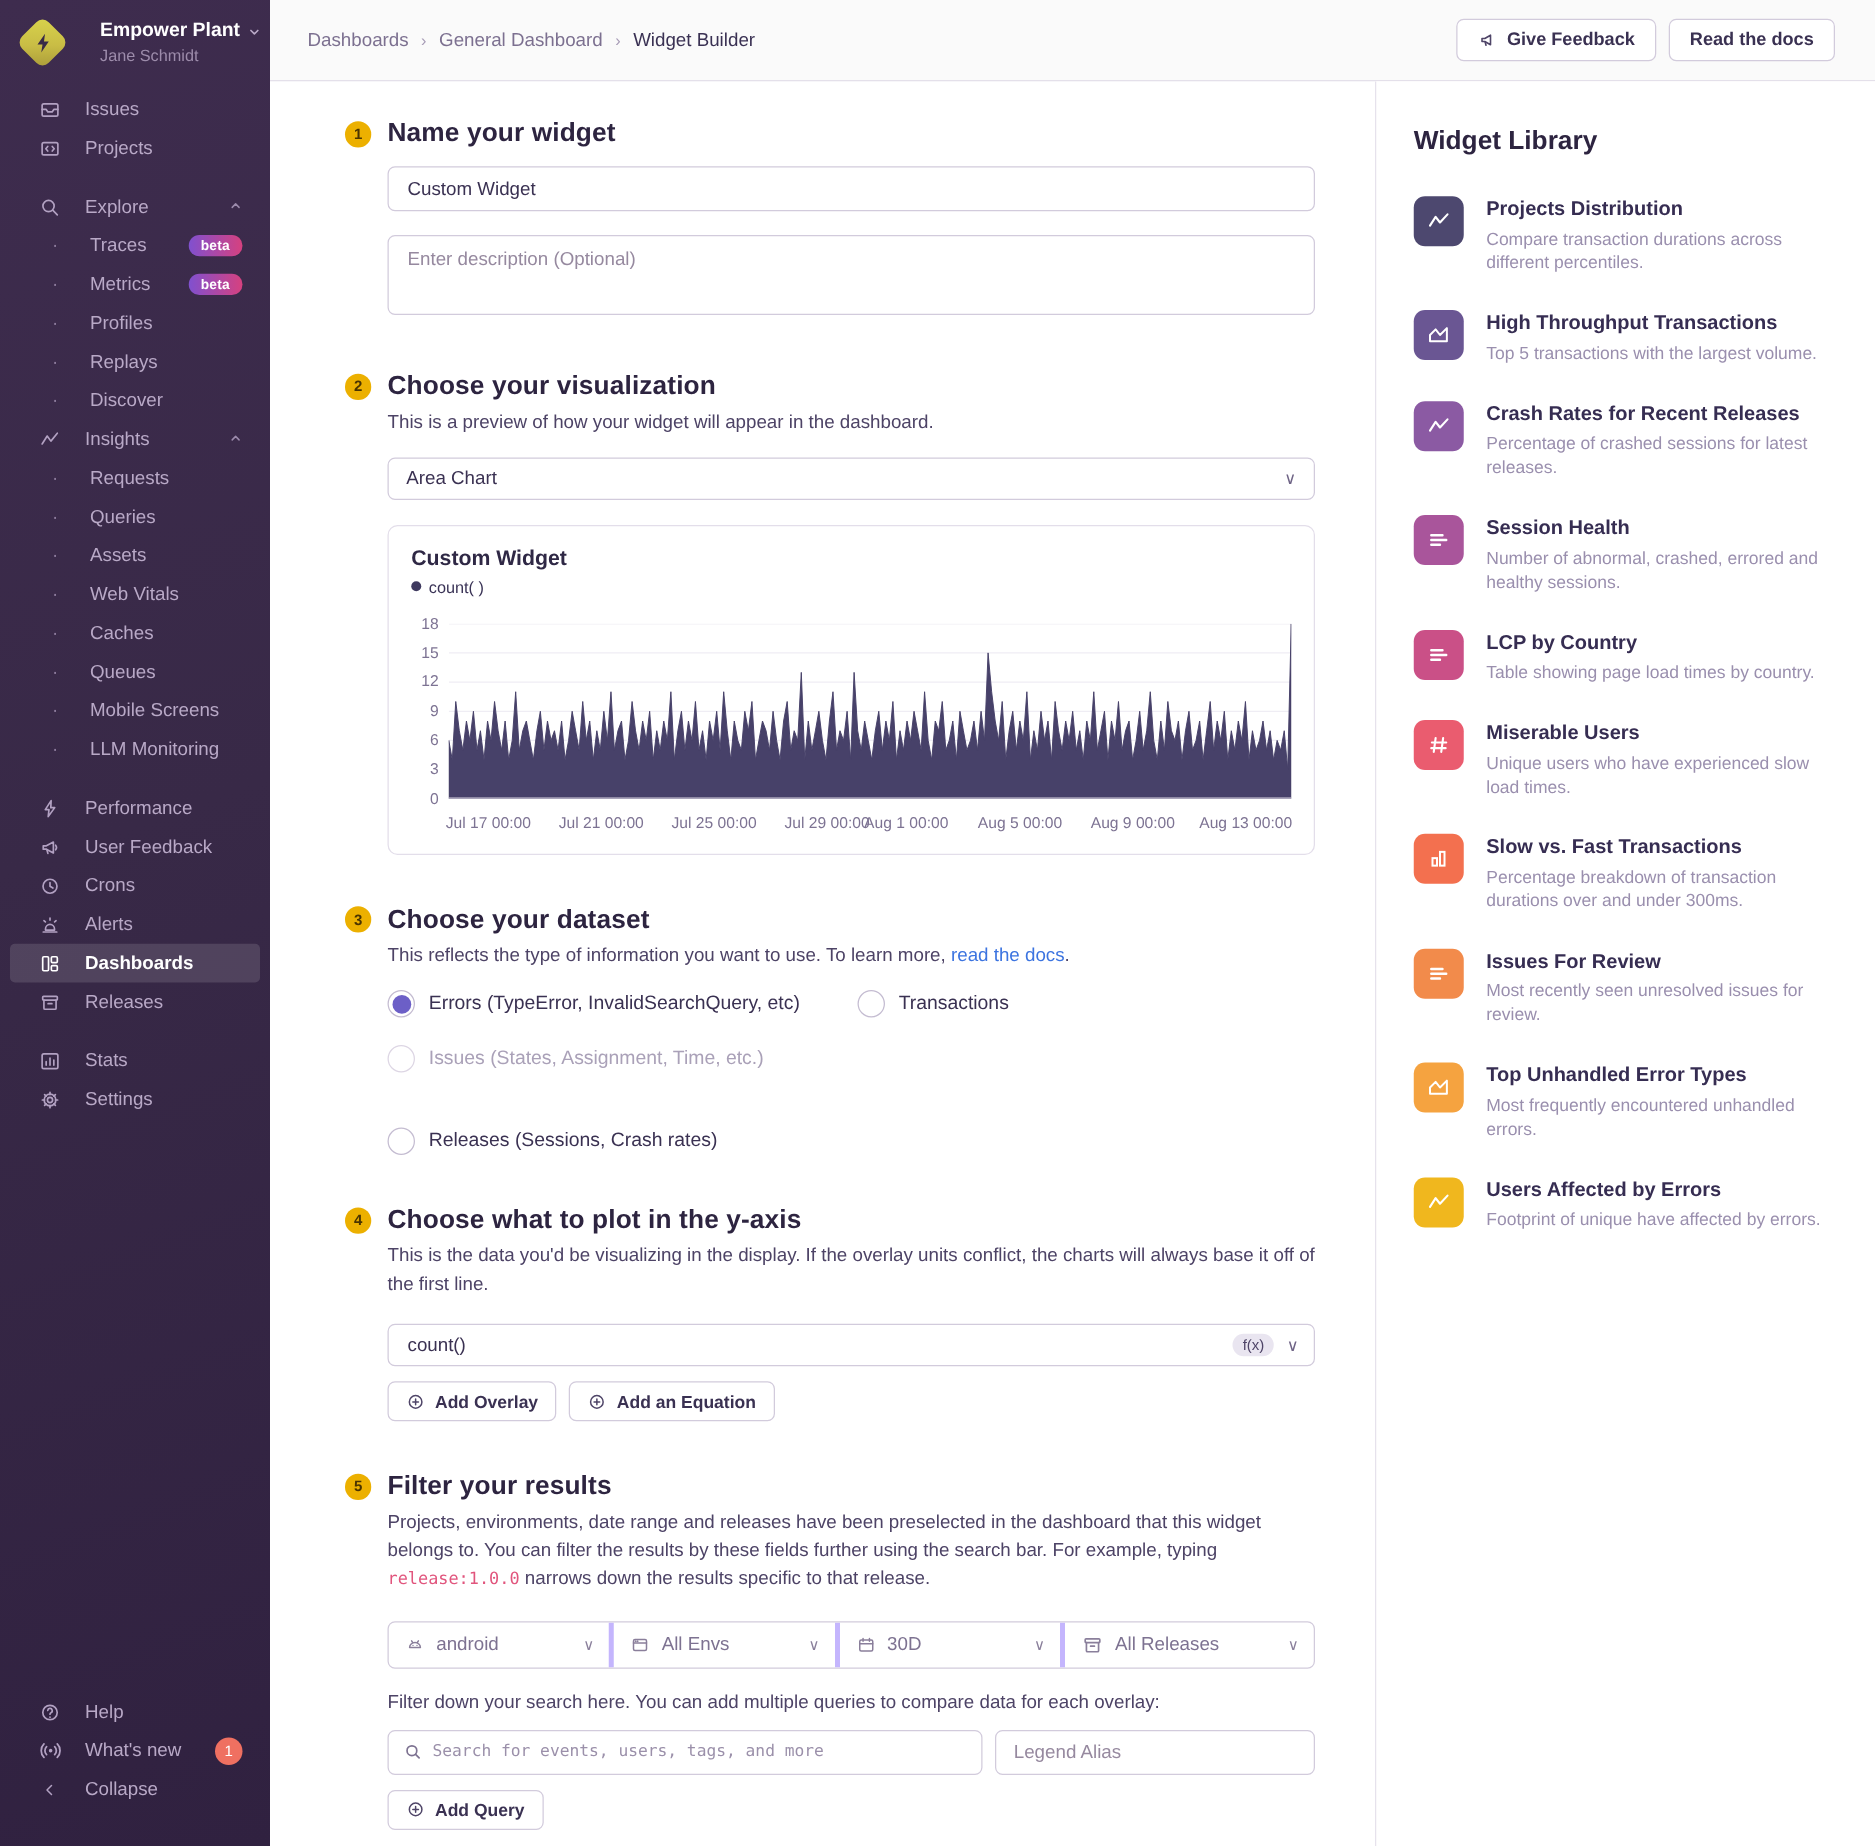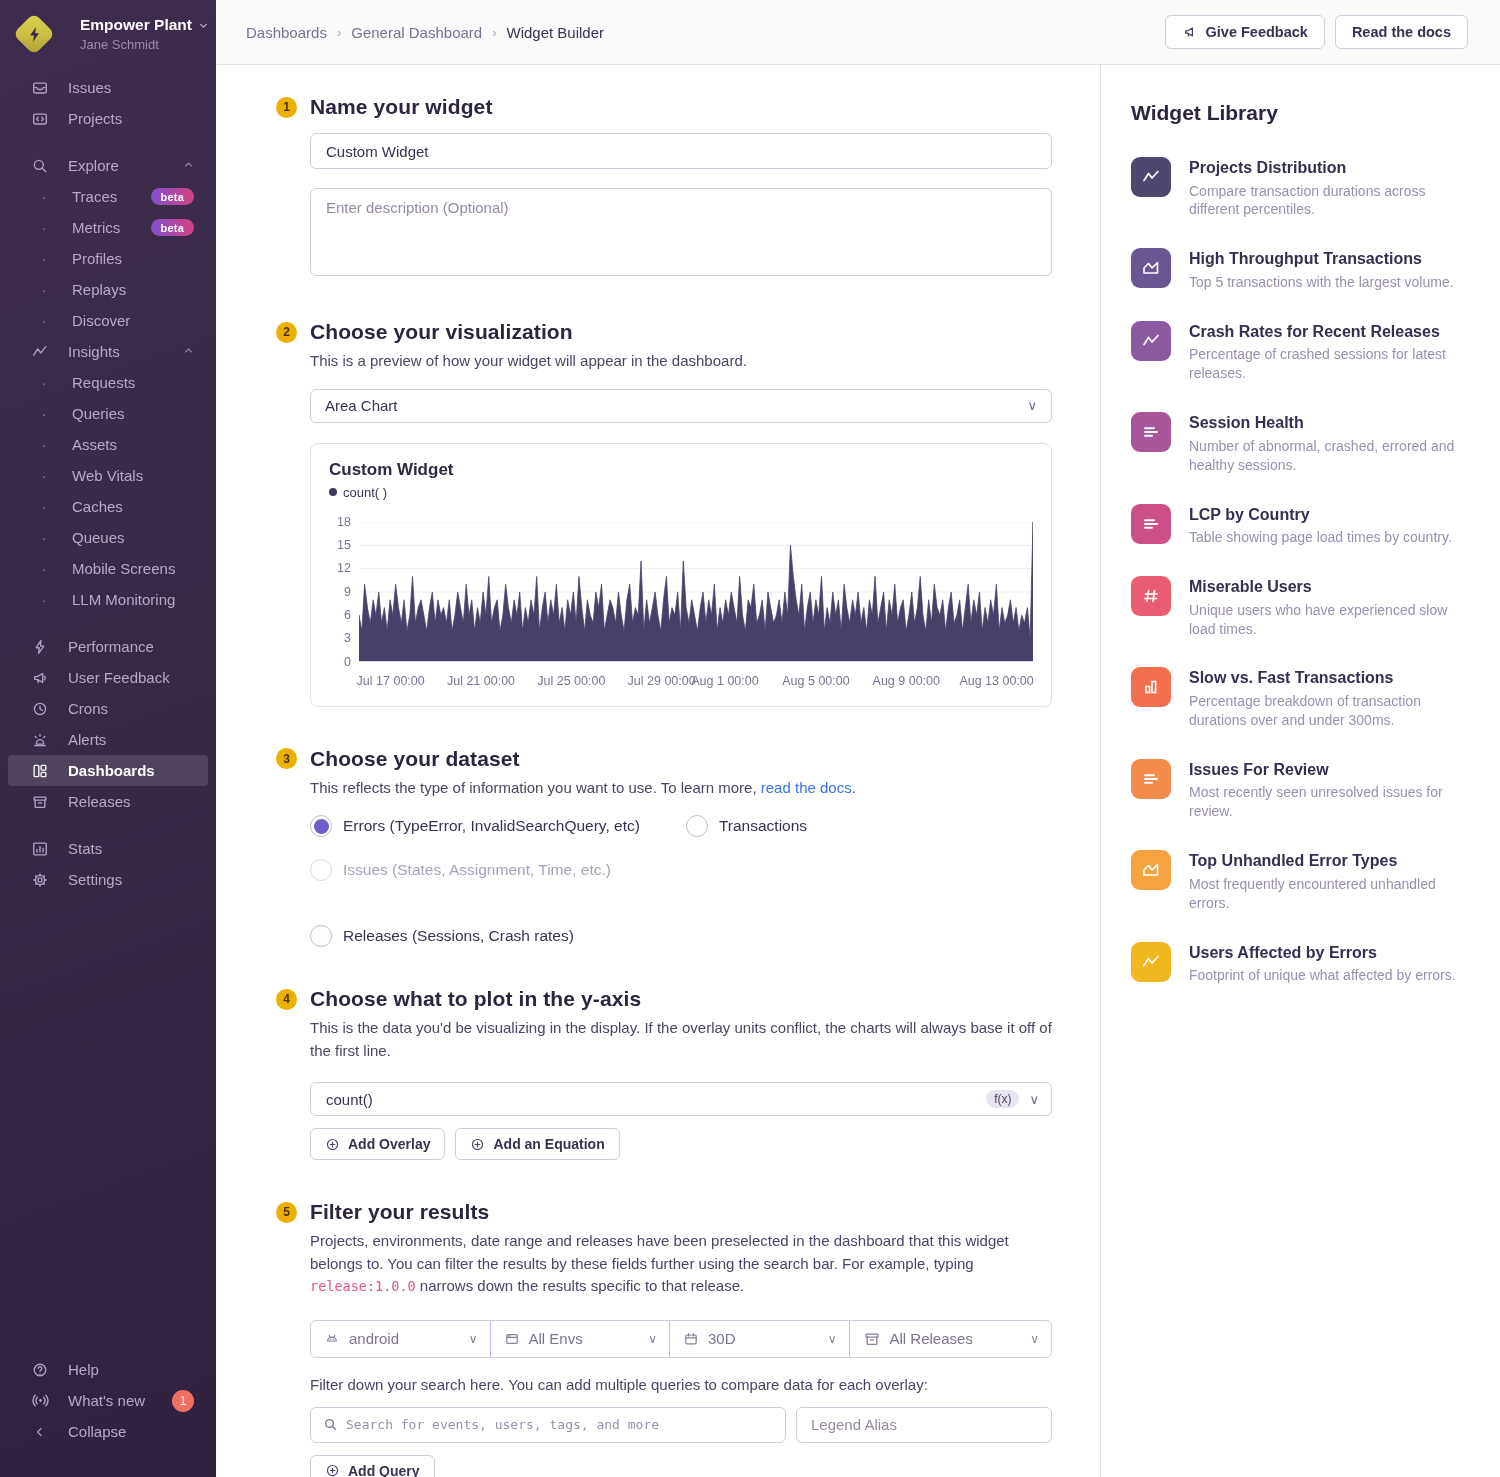--- a/index.html
+++ b/index.html
@@ -50,21 +50,21 @@
   .step-num { width:21px; height:21px; min-width:21px; border-radius:50%; background:#ecb000; color:#4a3400; font-size:12px; font-weight:bold; display:flex; align-items:center; justify-content:center; }
   .step-title { font-size:21px; font-weight:bold; color:#2d2440; letter-spacing:.1px; }
   .step-body { padding-left:34px; }
   .step-sub { font-size:15px; color:#4d4366; margin-bottom:16px; line-height:1.5; max-width:760px; }
   .tlink { color:#3c74e0; cursor:pointer; }
   .code-pink { font-family:"DejaVu Sans Mono", monospace; font-size:13.5px; color:#e1557d; }
 
   .text-input, .textarea, .select { width:100%; border:1px solid #d2cbdc; border-radius:6px; font-size:15px; color:#3a3152; background:#fff; font-family:"Liberation Sans", sans-serif; }
   .text-input { height:36px; padding:0 15px; }
   .text-input::placeholder, .textarea::placeholder { color:#96899f; }
-  .textarea { height:88px; resize:none; padding:10px 15px; margin-top:19px; }
+  .textarea { height:64px; resize:none; padding:10px 15px; margin-top:19px; }
   .select { height:34px; display:flex; align-items:center; padding:0 14px; cursor:pointer; }
   .select .sval { flex:1; }
   .select .chev { color:#6f6486; font-size:13px; }
 
   
   .chart-panel { border:1px solid #e3deea; border-radius:8px; margin-top:20px; padding:16px 18px 10px 18px; background:#fff; }
   .chart-title { font-size:17px; font-weight:bold; color:#2f2845; }
   .chart-legend { display:flex; align-items:center; gap:6px; margin-top:5px; font-size:13px; color:#3a3356; }
   .legend-dot { width:8px; height:8px; border-radius:50%; background:#3f3a5f; }
   .chart-wrap { display:flex; margin-top:22px; }
@@ -88,21 +88,21 @@
   
   .field-row { display:flex; align-items:center; border:1px solid #d2cbdc; border-radius:6px; height:34px; padding:0 12px 0 15px; font-size:15px; color:#3a3152; }
   .field-row .fval { flex:1; }
   .fx-badge { background:#e9e5f0; color:#4f4568; font-size:12px; border-radius:9px; padding:2px 8px; margin-right:10px; }
   .btn-row { display:flex; gap:10px; margin-top:12px; }
   .btn.small { padding:7px 14px; font-size:14px; }
   .plus-ic { display:flex; color:#4f4568; }
 
   
   .filter-bar { display:flex; border:1px solid #d2cbdc; border-radius:6px; height:38px; overflow:hidden; background:#fff; margin-bottom:18px; }
-  .fseg { flex:1; display:flex; align-items:center; gap:9px; padding:0 12px 0 13px; border-right:1px solid #c4b5fd; cursor:pointer; }
+  .fseg { flex:1; display:flex; align-items:center; gap:9px; padding:0 12px 0 13px; border-right:4px solid #c4b5fd; cursor:pointer; }
   .fseg:last-child { border-right:none; flex:1.15; }
   .fseg .ficon { display:flex; color:#8a7f9b; }
   .fseg .flabel { font-size:15px; color:#7d7291; flex:1; }
   .fseg .chev { color:#8a7f9b; font-size:12px; }
   .filter-note { font-size:15px; color:#4d4366; margin-bottom:14px; }
   .search-row { display:flex; gap:10px;justify-content:flex-end; }
   .search-box { flex:1; display:flex; align-items:center; border:1px solid #d2cbdc; border-radius:6px; height:36px; padding:0 12px; gap:8px; background:#fff; }
   .search-box .sicon { color:#7d7291; display:flex; }
   .search-box input { border:none; outline:none; flex:1; font-family:"DejaVu Sans Mono", monospace; font-size:13px; color:#3a3152; background:transparent; }
   .search-box input::placeholder { color:#9b90aa; }
@@ -735,20 +735,20 @@
               </div>
             </div>
             <div class="lib-item">
               <div class="lib-icon" style="background: rgb(240, 183, 30);">
                 <svg width="20" height="20" viewBox="0 0 20 20" fill="none" stroke="#fff" stroke-width="1.7" stroke-linecap="round" stroke-linejoin="round">
                   <polyline points="3,13.5 7.5,6.5 11,11 17,4.5"></polyline>
                 </svg>
               </div>
               <div class="lib-text">
                 <div class="lib-name">Users Affected by Errors</div>
-                <div class="lib-desc">Footprint of unique what affected by errors.</div>
+                <div class="lib-desc">Footprint of unique have affected by errors.</div>
               </div>
             </div>
           </div>
       </aside>
     </div>
   </div>
 </div>
 
 </body></html>

